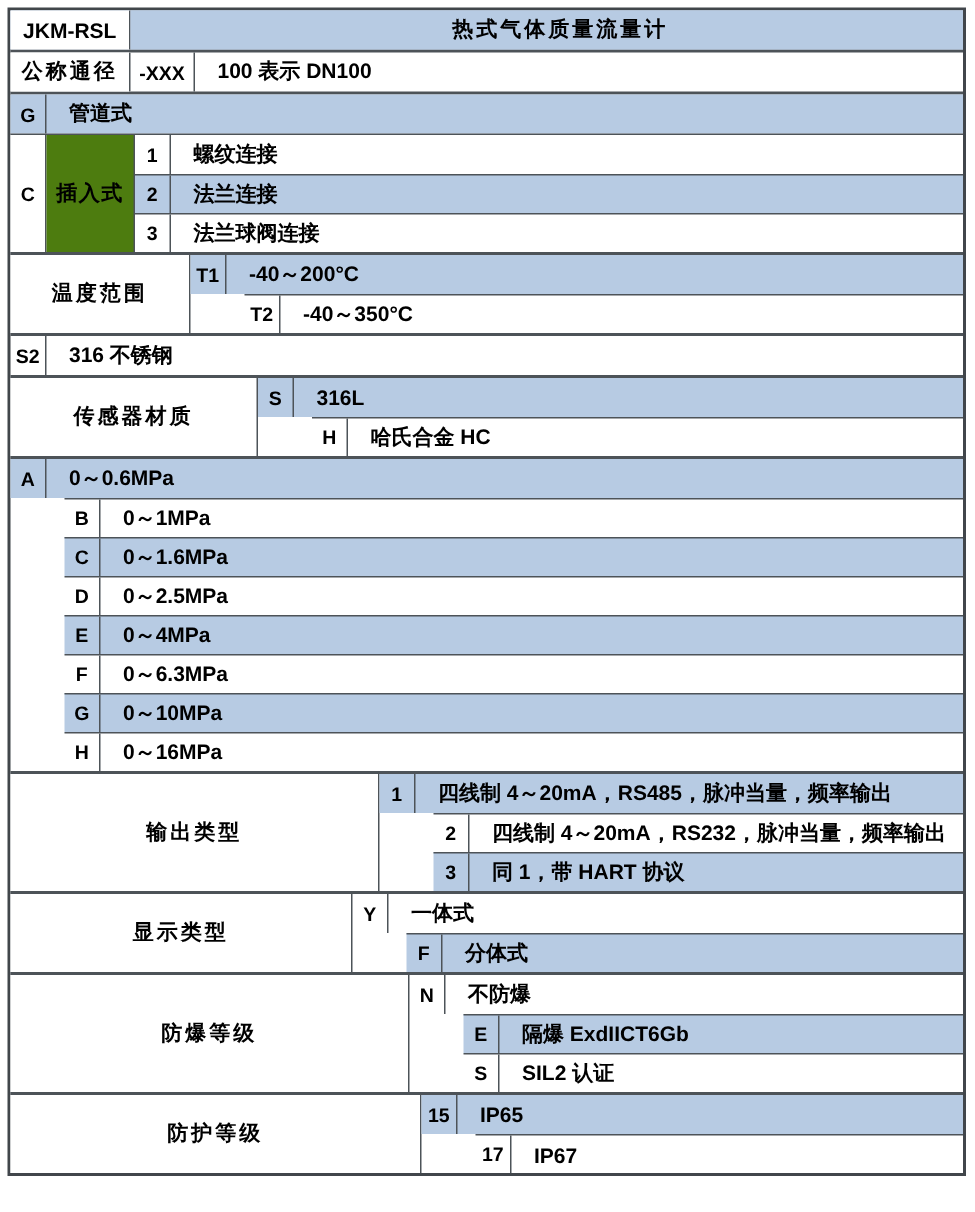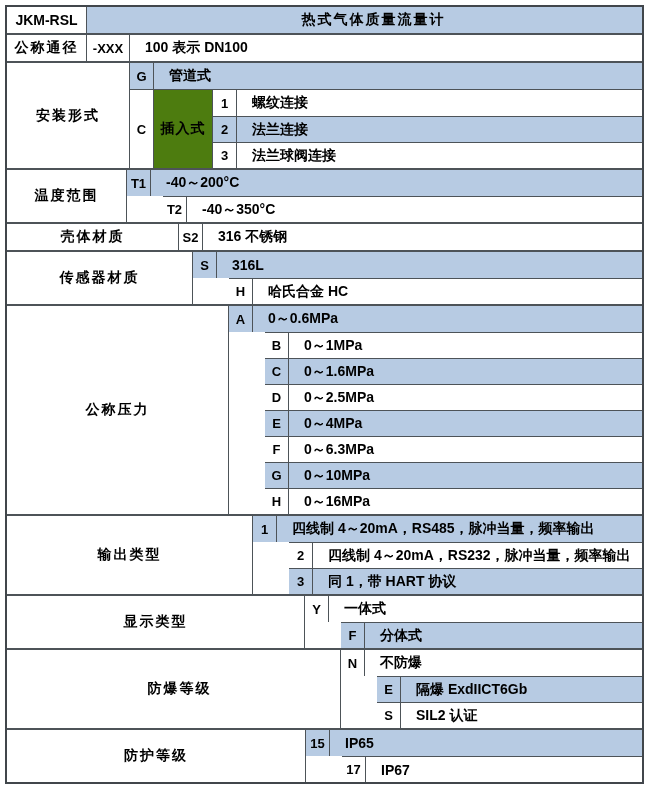--- a/index.html
+++ b/index.html
@@ -25,26 +25,26 @@
   .val.center{justify-content:center;padding-left:18px;letter-spacing:2px;}
   .blue{background:var(--blue);}
   
   .header-section{height:var(--rh);}
   .header-section .sec-label{letter-spacing:0;}
   
   .lw0{width:80px;}
   .lw1{width:123px;}
   .lw2{width:120px;}
   .lw3{width:172px;}
-  .lw4{width:186px;}
+  .lw4{width:165px;}
   .lw5{width:222px;}
   .lw6{width:246px;}
-  .lw7{width:298px;}
-  .lw8{width:322px;margin-left:12px;}
-  .lw9{width:299px;}
+  .lw7{width:228px;}
+  .lw8{width:266px;}
+  .lw9{width:274px;}
   
   .cgroup{display:flex;align-items:stretch;border-top:1px solid var(--border);}
   .cgroup .gcode{flex:none;width:24px;display:flex;align-items:center;justify-content:center;border-right:1px solid var(--border);font-size:13px;background:#fff;}
   .cgroup .subtype{flex:none;width:59px;display:flex;align-items:center;justify-content:center;border-right:1px solid var(--border);background:#4d7c0f;letter-spacing:1px;}
   .crows{flex:1 1 auto;display:flex;flex-direction:column;min-width:0;}
   .crow{display:flex;align-items:stretch;height:var(--rh);}
   .crow + .crow{border-top:1px solid var(--border);}
 </style>
 </head>
 <body>
@@ -64,21 +64,20 @@
     <div class="sec-label lw0">公称通径</div>
     <div class="sec-body">
       <div class="row">
         <div class="code code-wide">-XXX</div>
         <div class="val">100 表示 DN100</div>
       </div>
     </div>
   </div>
 
   <div class="section">
-    <div class="sec-label lw1">安装形式</div>
     <div class="sec-body">
       <div class="row blue">
         <div class="code">G</div>
         <div class="val">管道式</div>
       </div>
       <div class="cgroup">
         <div class="gcode">C</div>
         <div class="subtype">插入式</div>
         <div class="crows">
           <div class="crow">
@@ -106,21 +105,20 @@
         <div class="val">-40～200°C</div>
       </div>
       <div class="row">
         <div class="code">T2</div>
         <div class="val">-40～350°C</div>
       </div>
     </div>
   </div>
 
   <div class="section">
-    <div class="sec-label lw3">壳体材质</div>
     <div class="sec-body">
       <div class="row">
         <div class="code">S2</div>
         <div class="val">316 不锈钢</div>
       </div>
     </div>
   </div>
 
   <div class="section">
     <div class="sec-label lw4">传感器材质</div>
@@ -130,21 +128,20 @@
         <div class="val">316L</div>
       </div>
       <div class="row">
         <div class="code">H</div>
         <div class="val">哈氏合金 HC</div>
       </div>
     </div>
   </div>
 
   <div class="section">
-    <div class="sec-label lw5">公称压力</div>
     <div class="sec-body">
       <div class="row blue">
         <div class="code">A</div>
         <div class="val">0～0.6MPa</div>
       </div>
       <div class="row">
         <div class="code">B</div>
         <div class="val">0～1MPa</div>
       </div>
       <div class="row blue">

